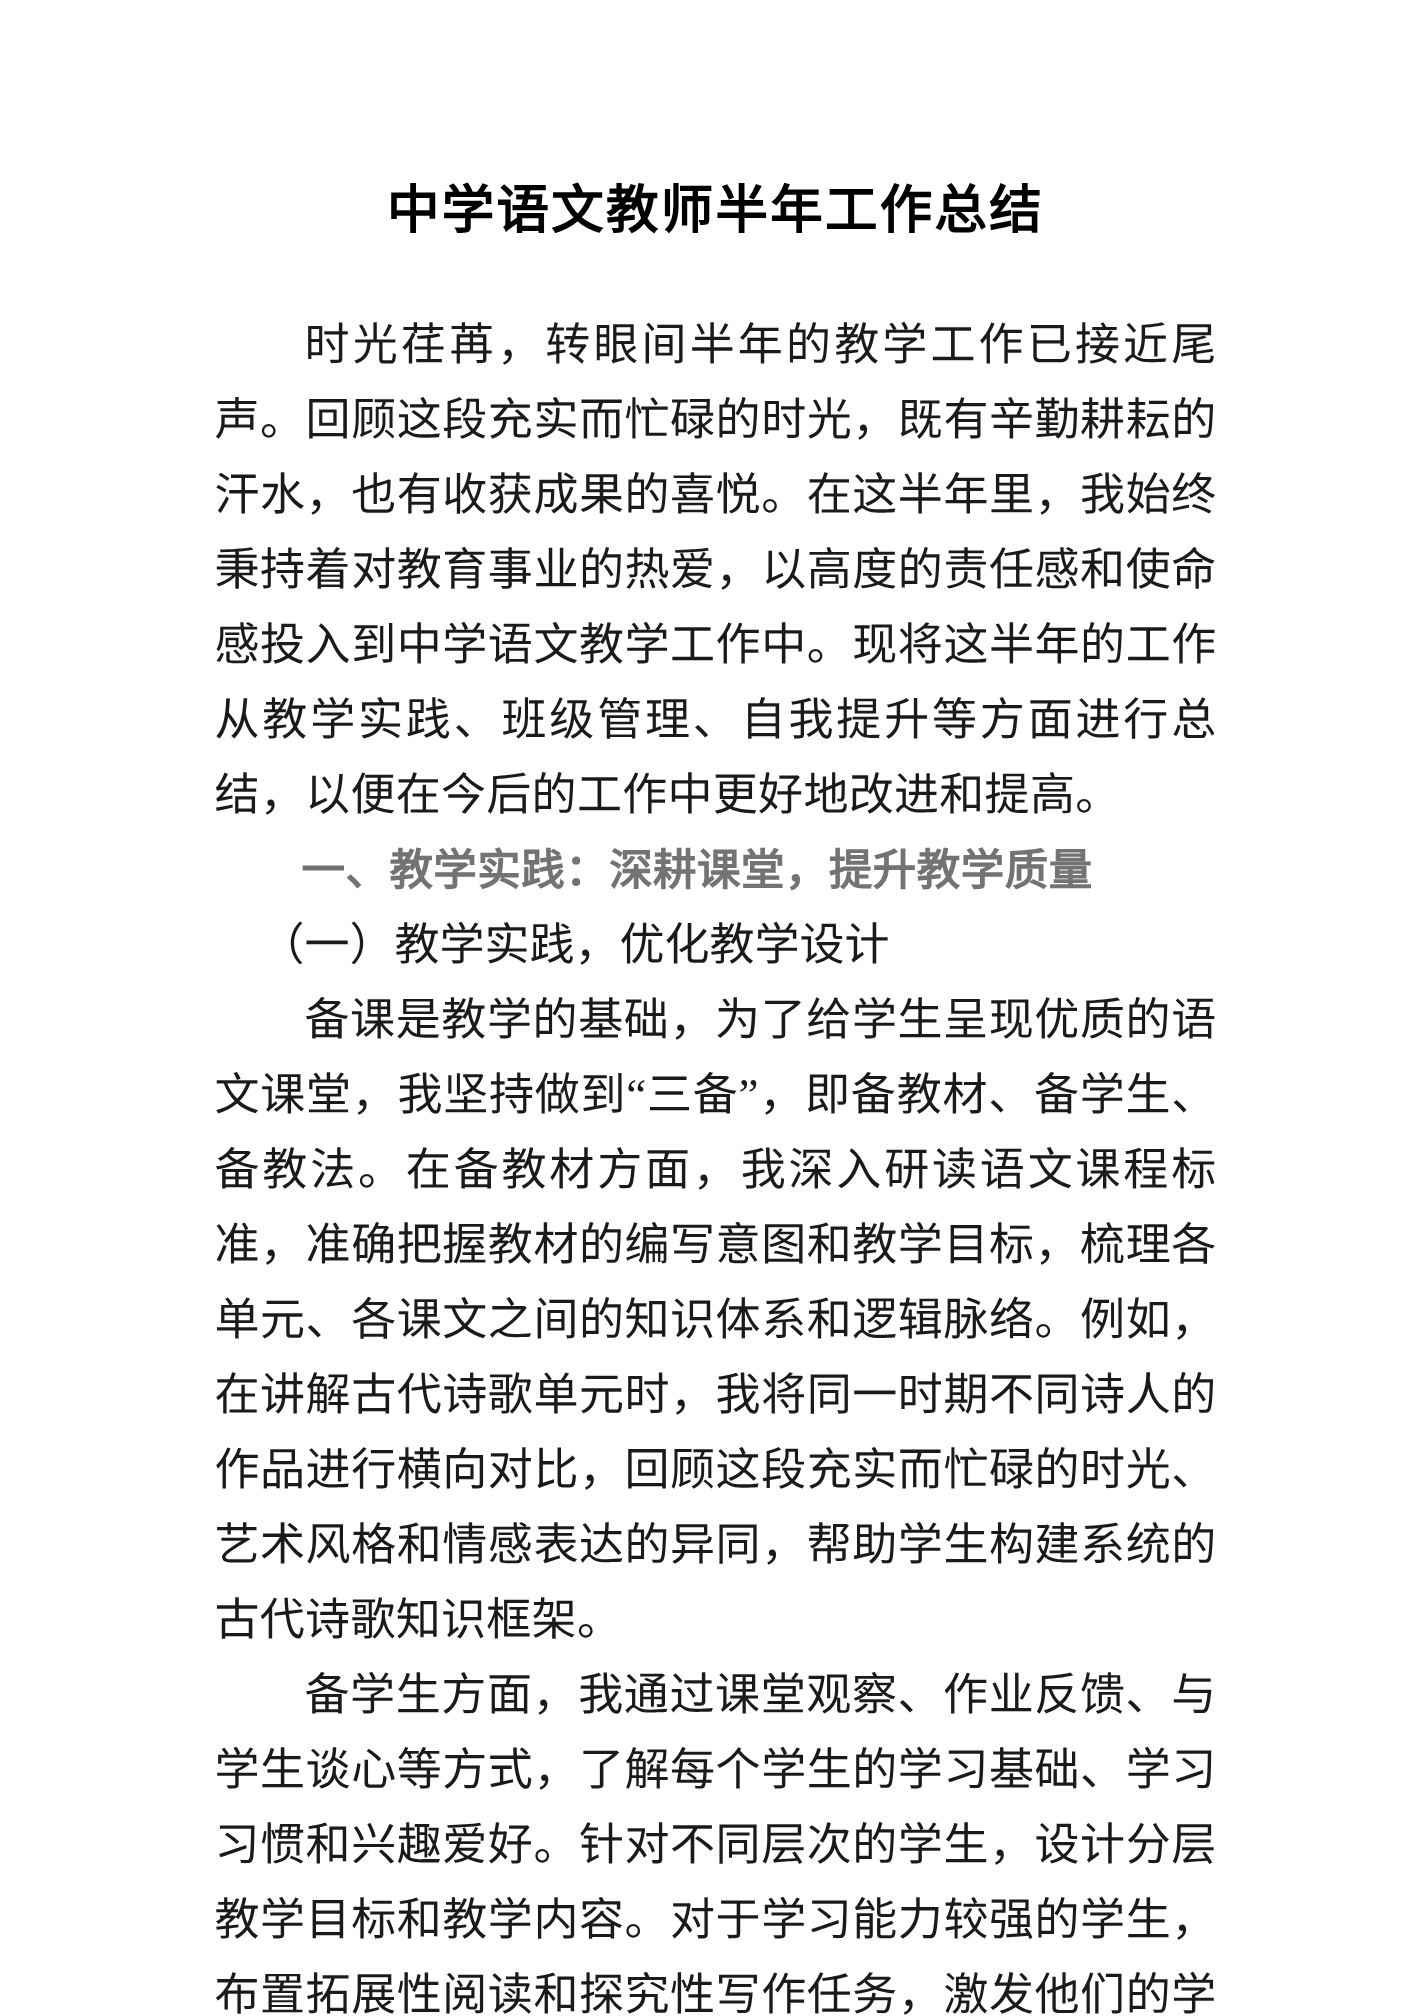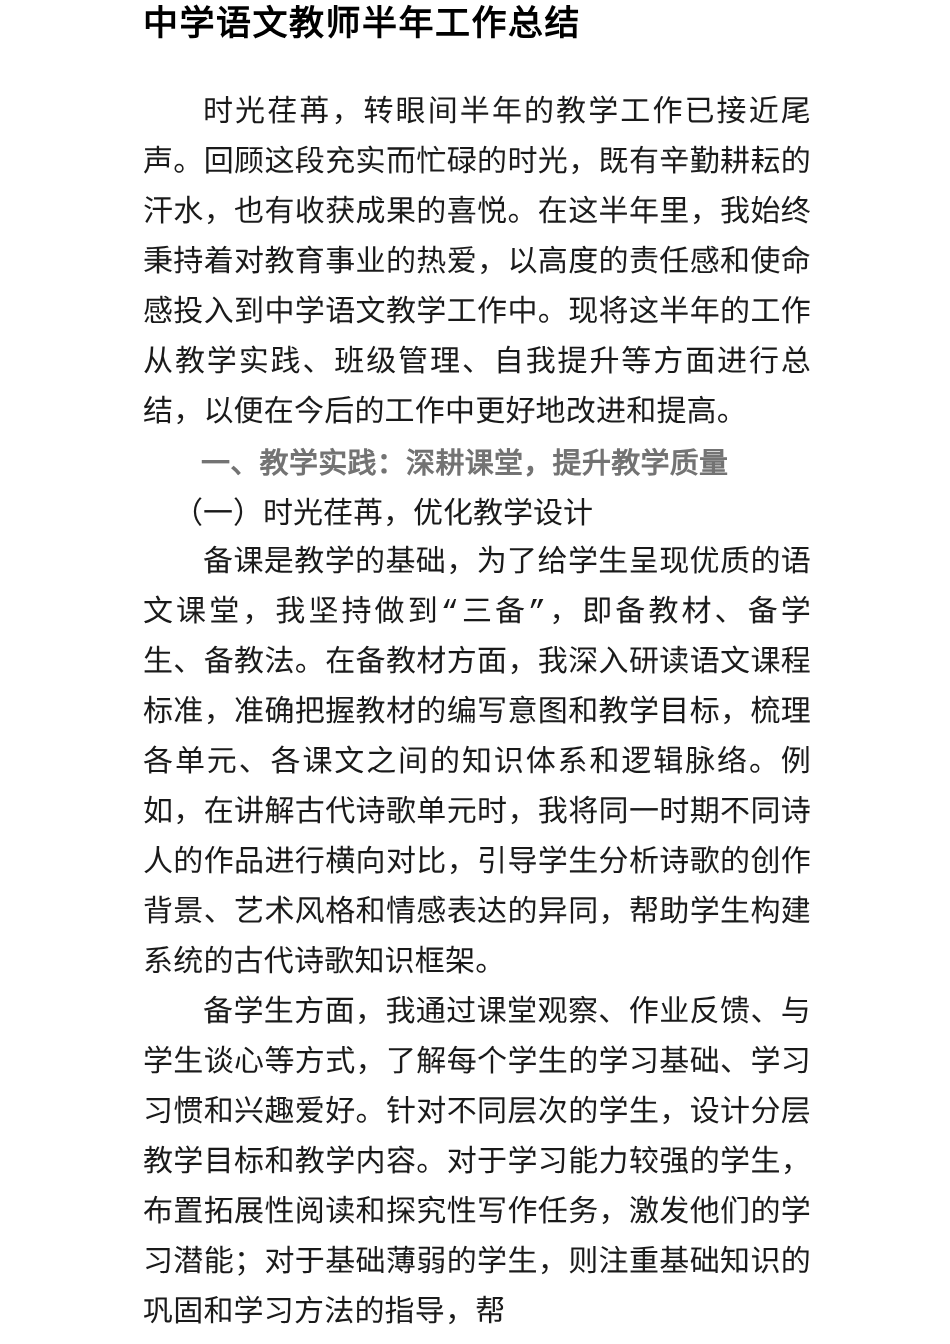--- a/index.html
+++ b/index.html
@@ -22,35 +22,36 @@
   .doc-body {
     position: absolute;
     left: 143px;
     top: 0;
     width: 668px;
   }
 
   
   .doc-title {
     margin: 0;
+    padding-top: 118px;
     padding-bottom: 0;
     font-family: "DejaVu Serif", "Liberation Serif", serif;
     font-size: 35px;
     font-weight: bold;
     line-height: 46px;
     letter-spacing: 1.5px;
-    text-align: left;
+    text-align: center;
     color: #000000;
     white-space: nowrap;
   }
 
   
   .para {
     margin: 0;
-    font-family: Liberation Mono, monospace;
+    font-family: Liberation Serif, serif;
     font-size: 30px;
     font-weight: normal;
     line-height: 50px;
     color: #1a1a1a;
     text-align: justify;
     text-justify: inter-ideograph;
     letter-spacing: 0.2px;
   }
 
   .para.indent {
@@ -94,20 +95,20 @@
   <div class="doc-body">
 
     <h1 class="doc-title">中学语文教师半年工作总结</h1>
 
     <div class="gap-title"></div>
 
     <p class="para indent">时光荏苒，转眼间半年的教学工作已接近尾声。回顾这段充实而忙碌的时光，既有辛勤耕耘的汗水，也有收获成果的喜悦。在这半年里，我始终秉持着对教育事业的热爱，以高度的责任感和使命感投入到中学语文教学工作中。现将这半年的工作从教学实践、班级管理、自我提升等方面进行总结，以便在今后的工作中更好地改进和提高。</p>
 
     <h2 class="heading-1">一、教学实践：深耕课堂，提升教学质量</h2>
 
-    <h3 class="heading-2">（一）时光荏苒，优化教学设计</h3>
+    <h3 class="heading-2">（一）教学实践，优化教学设计</h3>
 
-    <p class="para indent">备课是教学的基础，为了给学生呈现优质的语文课堂，我坚持做到“三备”，即备教材、备学生、备教法。在备教材方面，我深入研读语文课程标准，准确把握教材的编写意图和教学目标，梳理各单元、各课文之间的知识体系和逻辑脉络。例如，在讲解古代诗歌单元时，我将同一时期不同诗人的作品进行横向对比，引导学生分析诗歌的创作背景、艺术风格和情感表达的异同，帮助学生构建系统的古代诗歌知识框架。</p>
+    <p class="para indent">备课是教学的基础，为了给学生呈现优质的语文课堂，我坚持做到“三备”，即备教材、备学生、备教法。在备教材方面，我深入研读语文课程标准，准确把握教材的编写意图和教学目标，梳理各单元、各课文之间的知识体系和逻辑脉络。例如，在讲解古代诗歌单元时，我将同一时期不同诗人的作品进行横向对比，回顾这段充实而忙碌的时光、艺术风格和情感表达的异同，帮助学生构建系统的古代诗歌知识框架。</p>
 
     <p class="para indent">备学生方面，我通过课堂观察、作业反馈、与学生谈心等方式，了解每个学生的学习基础、学习习惯和兴趣爱好。针对不同层次的学生，设计分层教学目标和教学内容。对于学习能力较强的学生，布置拓展性阅读和探究性写作任务，激发他们的学习潜能；对于基础薄弱的学生，则注重基础知识的巩固和学习方法的指导，帮</p>
 
   </div>
 </div>
 
 </body></html>

